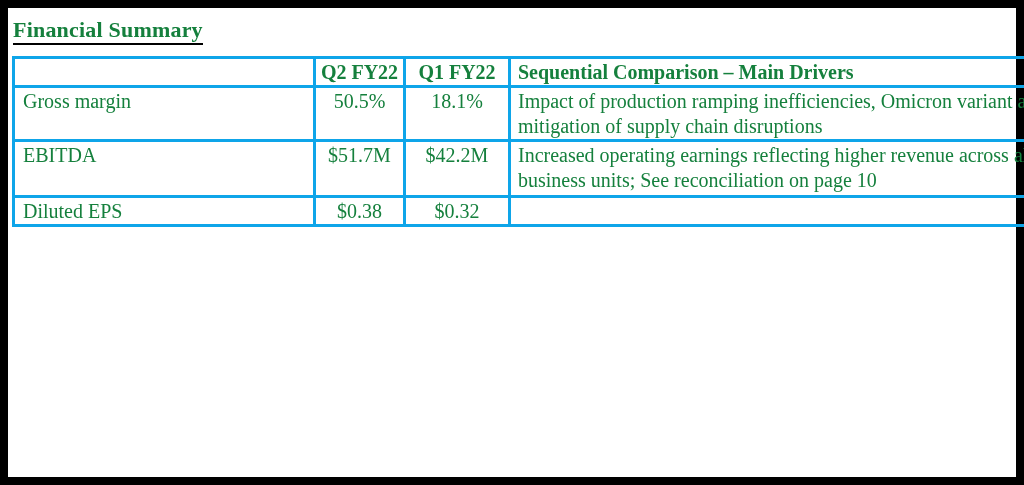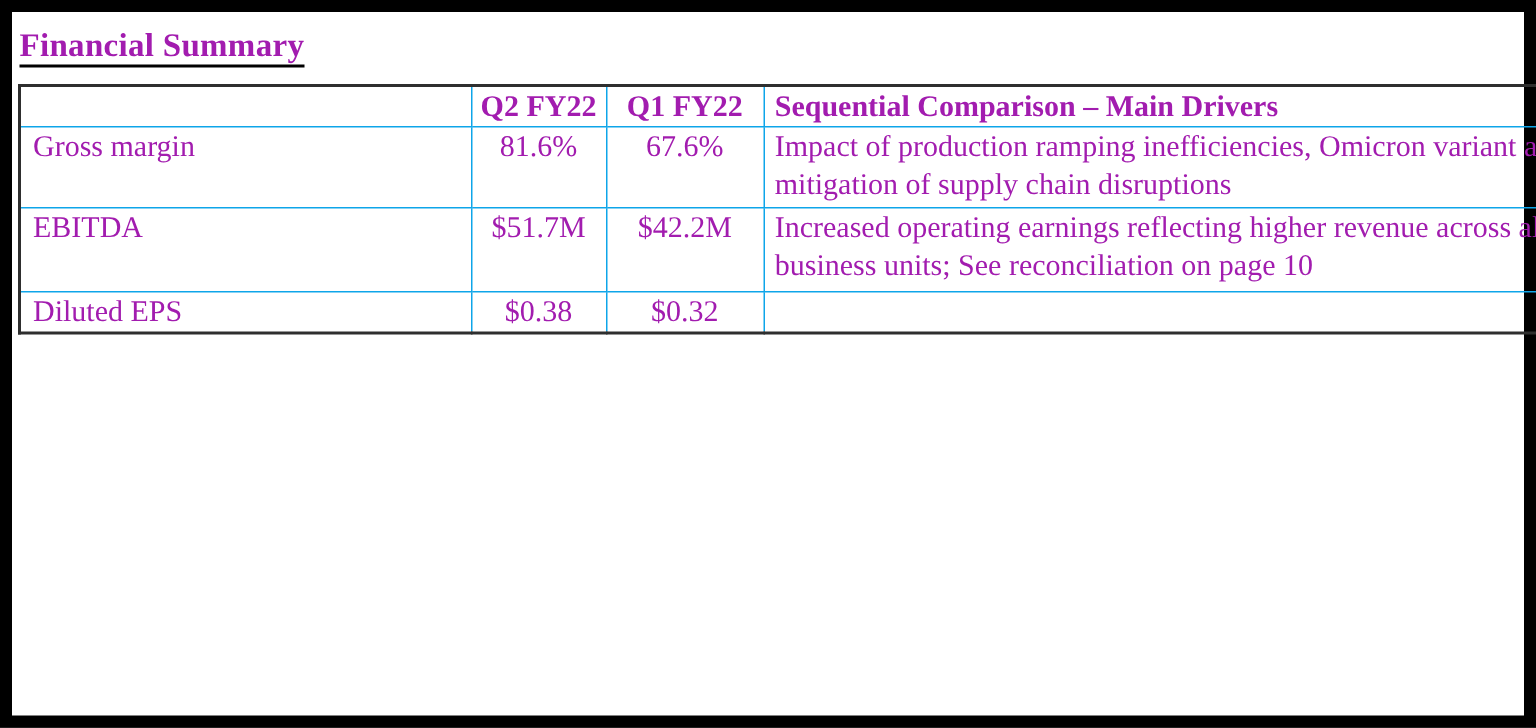--- a/index.html
+++ b/index.html
@@ -13,21 +13,21 @@
     position: absolute;
     left: 0; top: 0;
     width: 1024px; height: 485px;
     background: #000000;
   }
   .page {
     position: absolute;
     left: 8px; top: 8px;
     width: 1008px; height: 469px;
     background: #ffffff;
-    color: #a21caf;
+    color: #15803d;
     font-family: Liberation Serif, serif;
   }
   .title {
     margin: 9px 0 0 5px;
     font-size: 22px;
     font-weight: bold;
     letter-spacing: 0.2px;
     display: inline-block;
   }
   .title span {
@@ -36,21 +36,21 @@
   }
   table.fin {
     margin: 13px 0 0 4px;
     width: 998px;
     border-collapse: collapse;
     table-layout: fixed;
     font-size: 20px;
     line-height: 25px;
   }
   table.fin th, table.fin td {
-    border: 1px solid #0ea5e9;
+    border: 3px solid #0ea5e9;
     vertical-align: top;
     overflow: hidden;
   }
   table.fin { border: 2px solid #2e2e2e; }
   th.c1, td.c1 { width: 301px; text-align: left;  padding: 1px 6px 0 8px; }
   th.c2, td.c2 { width: 90px;  text-align: center; padding: 1px 2px 0 2px; }
   th.c3, td.c3 { width: 105px; text-align: center; padding: 1px 2px 0 2px; }
   th.c4, td.c4 { width: 565px; text-align: left;  padding: 1px 8px 0 7px; }
   th { font-weight: bold; white-space: nowrap; }
   th.c2, th.c3 { text-align: center; }
@@ -77,22 +77,22 @@
         <tr class="hdr">
           <th class="c1"></th>
           <th class="c2">Q2 FY22</th>
           <th class="c3">Q1 FY22</th>
           <th class="c4">Sequential Comparison – Main Drivers</th>
         </tr>
       </thead>
       <tbody>
         <tr class="rh54">
           <td class="c1">Gross margin</td>
-          <td class="c2">81.6%</td>
-          <td class="c3">67.6%</td>
+          <td class="c2">50.5%</td>
+          <td class="c3">18.1%</td>
           <td class="c4">Impact of production ramping inefficiencies, Omicron variant and mitigation of supply chain disruptions</td>
         </tr>
         <tr class="rh56">
           <td class="c1">EBITDA</td>
           <td class="c2">$51.7M</td>
           <td class="c3">$42.2M</td>
           <td class="c4">Increased operating earnings reflecting higher revenue across all business units; See reconciliation on page 10</td>
         </tr>
         <tr class="rh24">
           <td class="c1">Diluted EPS</td>

